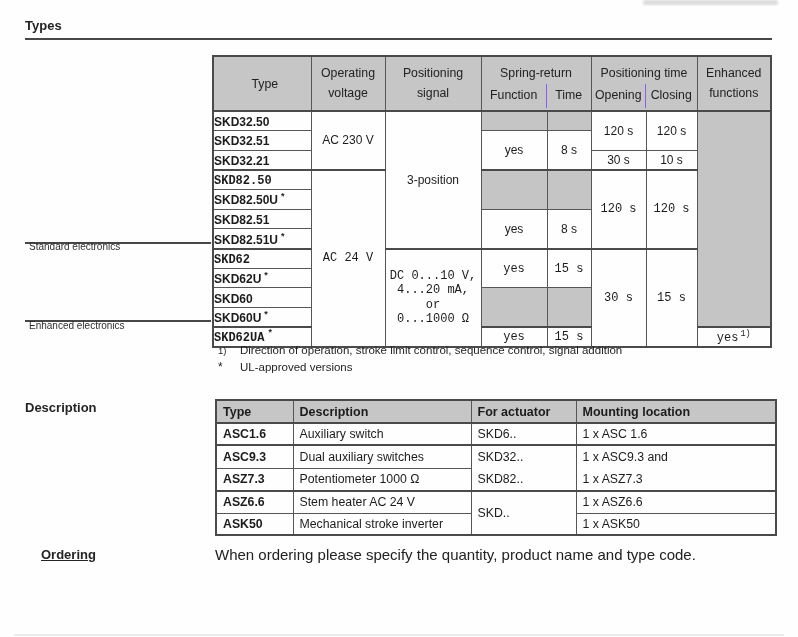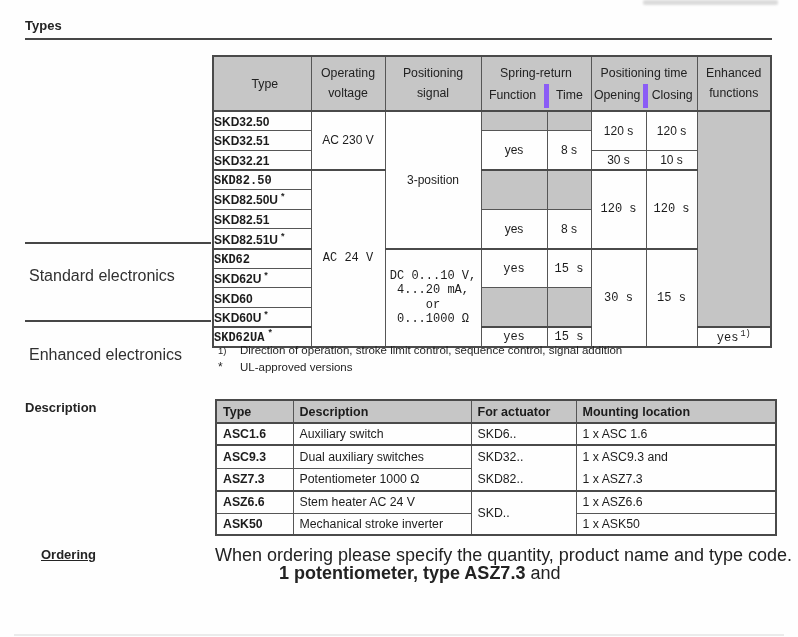--- a/index.html
+++ b/index.html
@@ -4,33 +4,33 @@
 <style>
   html,body{margin:0;padding:0;}
   body{
     width:798px;height:637px;position:relative;overflow:hidden;
     background:#fefefe;color:#1c1c1c;
     font-family:"Liberation Sans","DejaVu Sans",sans-serif;
   }
   .abs{position:absolute;}
   .section-label{font-size:13px;font-weight:bold;color:#242424;}
   .rule{background:#474747;}
-  .group-label{font-size:16px;color:#303030;margin-top:26px;}
+  .group-label{font-size:10px;color:#303030;}
 
   
   table.tt{border-collapse:collapse;table-layout:fixed;width:558px;border:2px solid #4a4a4a;}
   table.tt th, table.tt td{border:1px solid #565656;padding:0;overflow:hidden;}
   table.tt tr.hdr th{background:#c6c6c6;font-weight:normal;font-size:12.3px;color:#222;
     vertical-align:middle;text-align:center;border-bottom:2px solid #4a4a4a;height:50px;line-height:1.55;}
   table.tt th.h-type{text-align:left;vertical-align:top;padding:3px 0 0 5px;}
   table.tt th.h-grp{padding:0;margin-top:36px;}
   .grp-title{height:24px;line-height:26px;text-align:center;}
   .grp-sub{display:flex;height:24px;}
   .grp-sub .sub{display:block;line-height:22px;text-align:center;}
-  .grp-sub .sub-l{border-right:5px solid #8b5cf6;}
+  .grp-sub .sub-l{border-right:1px solid #8b5cf6;}
   table.tt tr.r{height:19.66px;padding-left:47px;}
   table.tt td{font-size:12px;vertical-align:middle;}
   td.t{font-weight:bold;text-align:left;padding-left:5px;white-space:nowrap;}
   td.t sup{font-size:9px;font-weight:bold;margin-left:3px;}
   td.c{text-align:center;}
   td.gray{background:#c5c5c5;}
   td.dc div{line-height:14.5px;}
   tr.g2 td{border-top:2px solid #4a4a4a;font-family:Liberation Mono, monospace;}
   td.enh sup{font-size:8.5px;margin-left:2px;}
 
@@ -45,21 +45,21 @@
   table.at th, table.at td{border:1px solid #565656;padding:0 0 0 6px;text-align:left;overflow:hidden;}
   table.at tr.ahdr th{background:#c6c6c6;font-size:12.5px;font-weight:bold;height:21px;
     border-bottom:2px solid #4a4a4a;vertical-align:middle;}
   table.at tr.ar{height:22px;}
   table.at td{font-size:12.3px;vertical-align:middle;}
   td.at-type{font-weight:bold;}
   td.two-line div{line-height:22px;}
   tr.ag td{border-top:2px solid #4a4a4a;}
 
   
-  .ordering-text{font-size:18px;color:#222;}
+  .ordering-text{font-size:15px;color:#222;}
   .ordering-text .oline{line-height:18px;white-space:nowrap;}
   .oline .ital{font-style:italic;margin-right:5px;}
   .oline b{font-weight:bold;}
   .oline.indent{margin-left:64px;}
 
   
   .artifact-top{background:rgba(178,178,178,0.45);filter:blur(1.2px);border-radius:2px;}
   .artifact-bottom{background:rgba(170,170,170,0.22);}
 </style>
 </head>
@@ -253,14 +253,13 @@
     <td>Mechanical stroke inverter</td>
     <td>1 x ASK50</td>
   </tr>
 </tbody>
     </table>
 </div>
 
 <div class="abs section-label" style="left:41px;top:547px;text-decoration:underline;">Ordering</div>
 <div class="abs ordering-text" style="left:215px;top:546px;">
   <div class="oline">When ordering please specify the quantity, product name and type code.</div>
-  <div class="oline indent"><b>1 potentiometer, type ASZ7.3</b><span> and</span></div>
 </div>
 
 </body></html>

